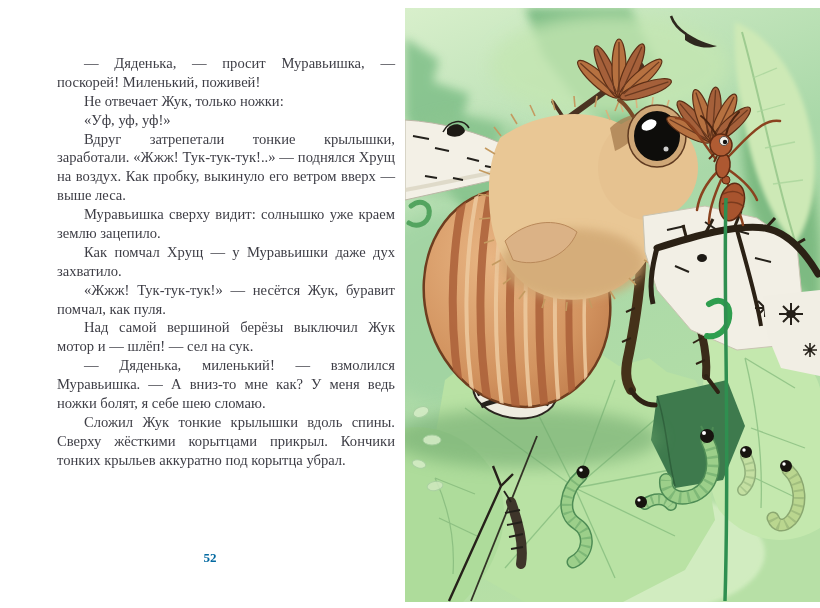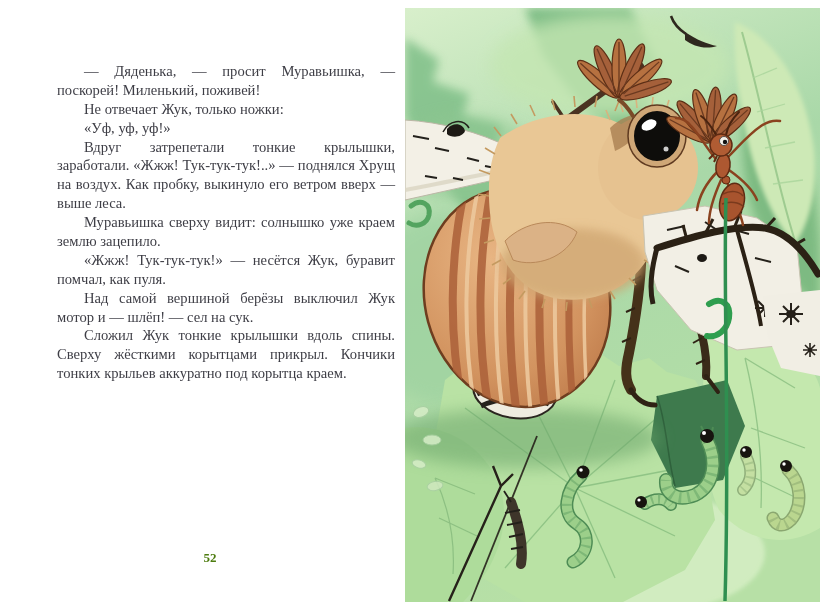--- a/index.html
+++ b/index.html
@@ -1,49 +1,51 @@
 <!DOCTYPE html>
 <html lang="ru"><head>
 <meta charset="utf-8">
 <style>
   html,body{margin:0;padding:0;background:#ffffff;}
   .spread{
     position:relative; width:820px; height:608px; background:#ffffff;
     font-family:"Liberation Serif","DejaVu Serif",serif; overflow:hidden;
   }
   .text-block{
-    position:absolute; left:57px; top:62px; width:338px;
+    position:absolute; left:57px; top:54px; width:338px;
     font-size:14.6px; line-height:1.295; color:#3e3e46;
     text-align:justify;
   }
   .text-block p{margin:0; text-indent:27px;}
   .page-number{
     position:absolute; left:57px; top:550px; width:306px;
-    text-align:center; font-size:13px; font-weight:700; color:#4d7c0f;
+    text-align:center; font-size:13px; font-weight:700; color:#0369a1;
   }
   .illustration{
     position:absolute; left:405px; top:8px; width:415px; height:594px;
     overflow:hidden;
   }
   .illustration svg{display:block; width:415px; height:594px;}
 </style>
 </head>
 <body>
 
 <div class="spread">
 
   <div class="text-block">
     <p>— Дяденька, — просит Муравьишка, — поскорей! Миленький, поживей!</p>
     <p>Не отвечает Жук, только ножки:</p>
     <p>«Уф, уф, уф!»</p>
     <p>Вдруг затрепетали тонкие крылышки, заработали. «Жжж! Тук-тук-тук!..» — поднялся Хрущ на воздух. Как пробку, выкинуло его ветром вверх — выше леса.</p>
     <p>Муравьишка сверху видит: солнышко уже краем землю зацепило.</p>
+    <p>Как помчал Хрущ — у Муравьишки даже дух захватило.</p>
     <p>«Жжж! Тук-тук-тук!» — несётся Жук, буравит помчал, как пуля.</p>
     <p>Над самой вершиной берёзы выключил Жук мотор и — шлёп! — сел на сук.</p>
-    <p>Сложил Жук тонкие крылышки вдоль спины. Сверху жёсткими корытцами прикрыл. Кончики тонких крыльев аккуратно под корытца краем.</p>
+    <p>— Дяденька, миленький! — взмолился Муравьишка. — А вниз-то мне как? У меня ведь ножки болят, я себе шею сломаю.</p>
+    <p>Сложил Жук тонкие крылышки вдоль спины. Сверху жёсткими корытцами прикрыл. Кончики тонких крыльев аккуратно под корытца убрал.</p>
   </div>
   <div class="page-number">52</div>
 
   <div class="illustration">
   <svg viewBox="0 0 415 594" xmlns="http://www.w3.org/2000/svg">
     <defs>
       <linearGradient id="bgGrad" x1="0" y1="0" x2="0.3" y2="1">
         <stop offset="0" stop-color="#d8efcb"></stop>
         <stop offset="0.45" stop-color="#a9d8a8"></stop>
         <stop offset="1" stop-color="#b7e0a6"></stop>

